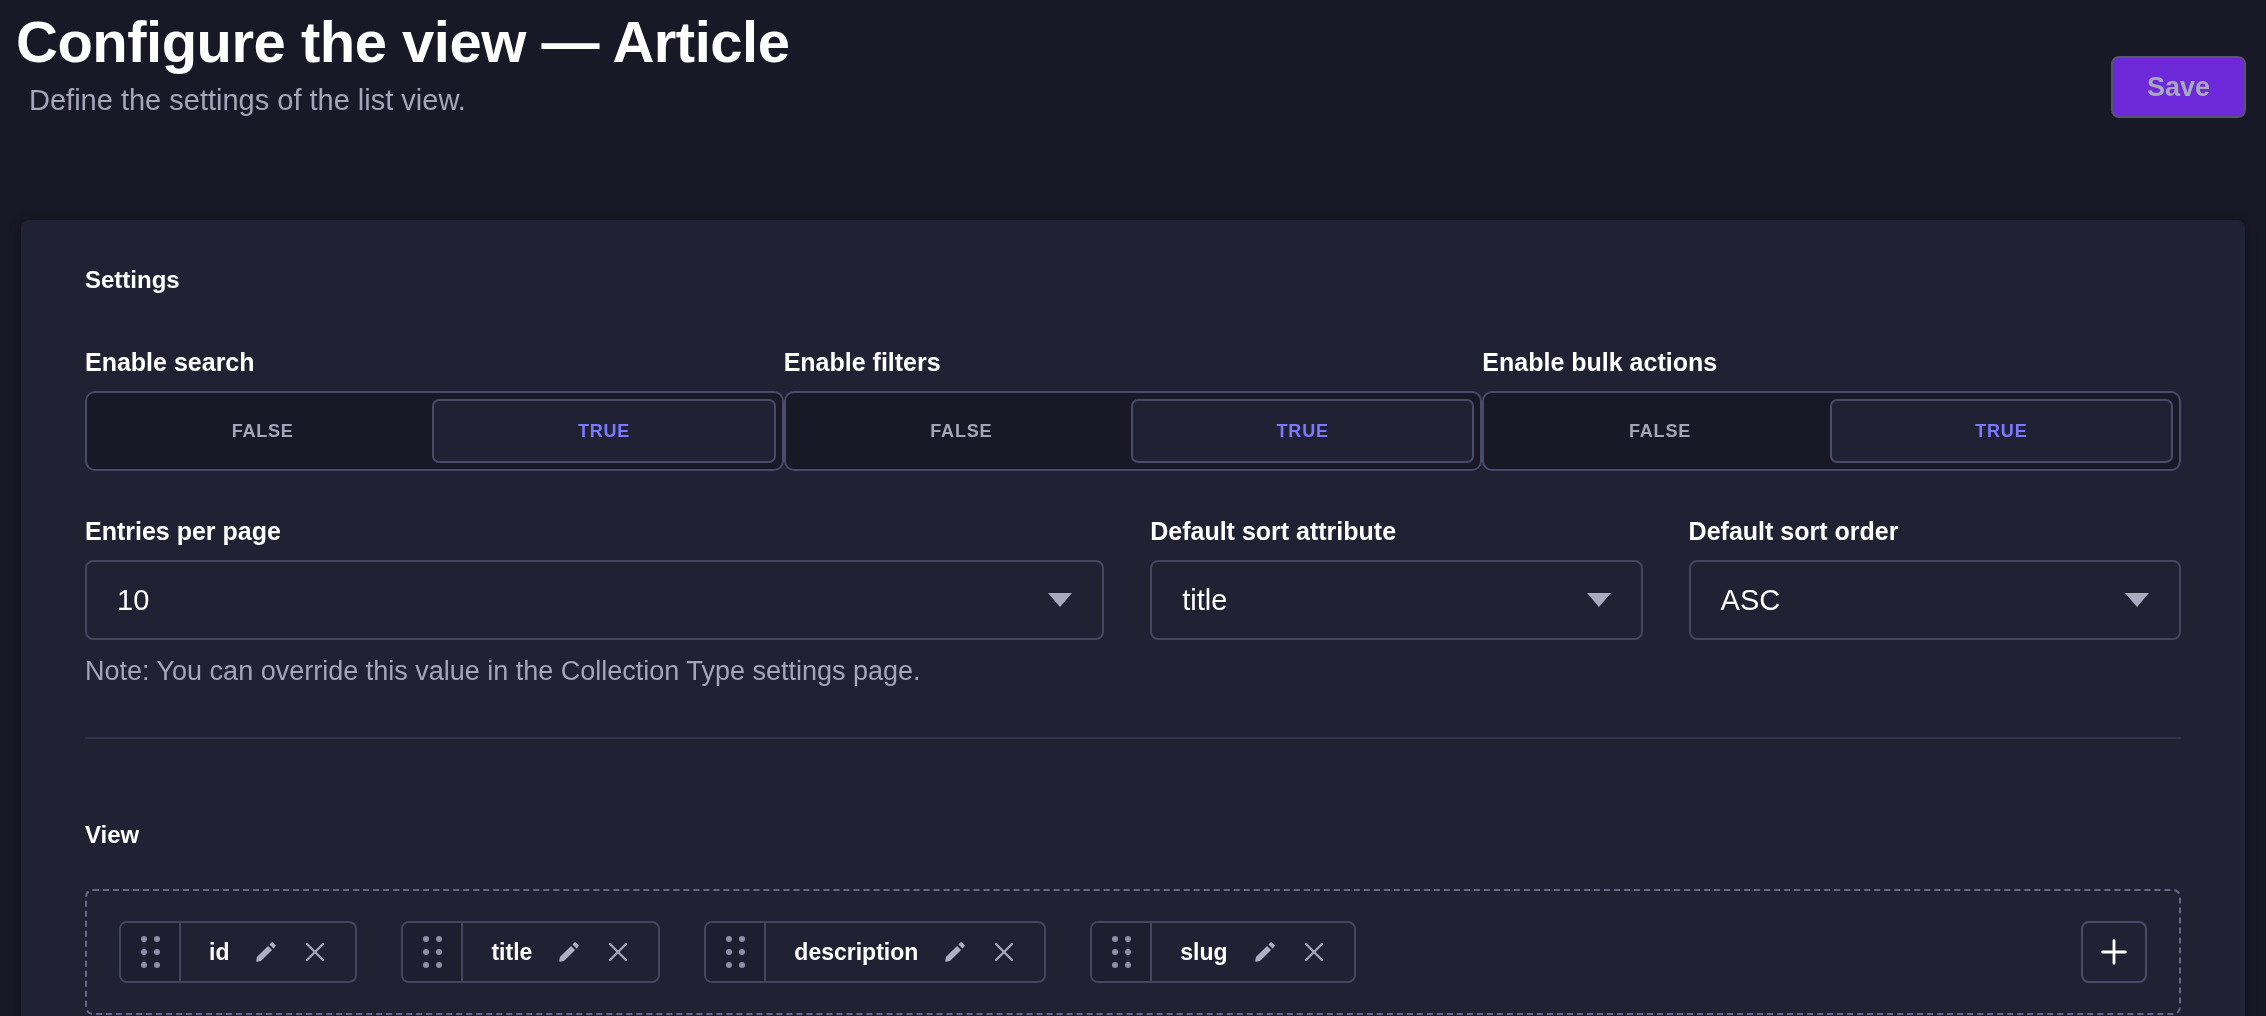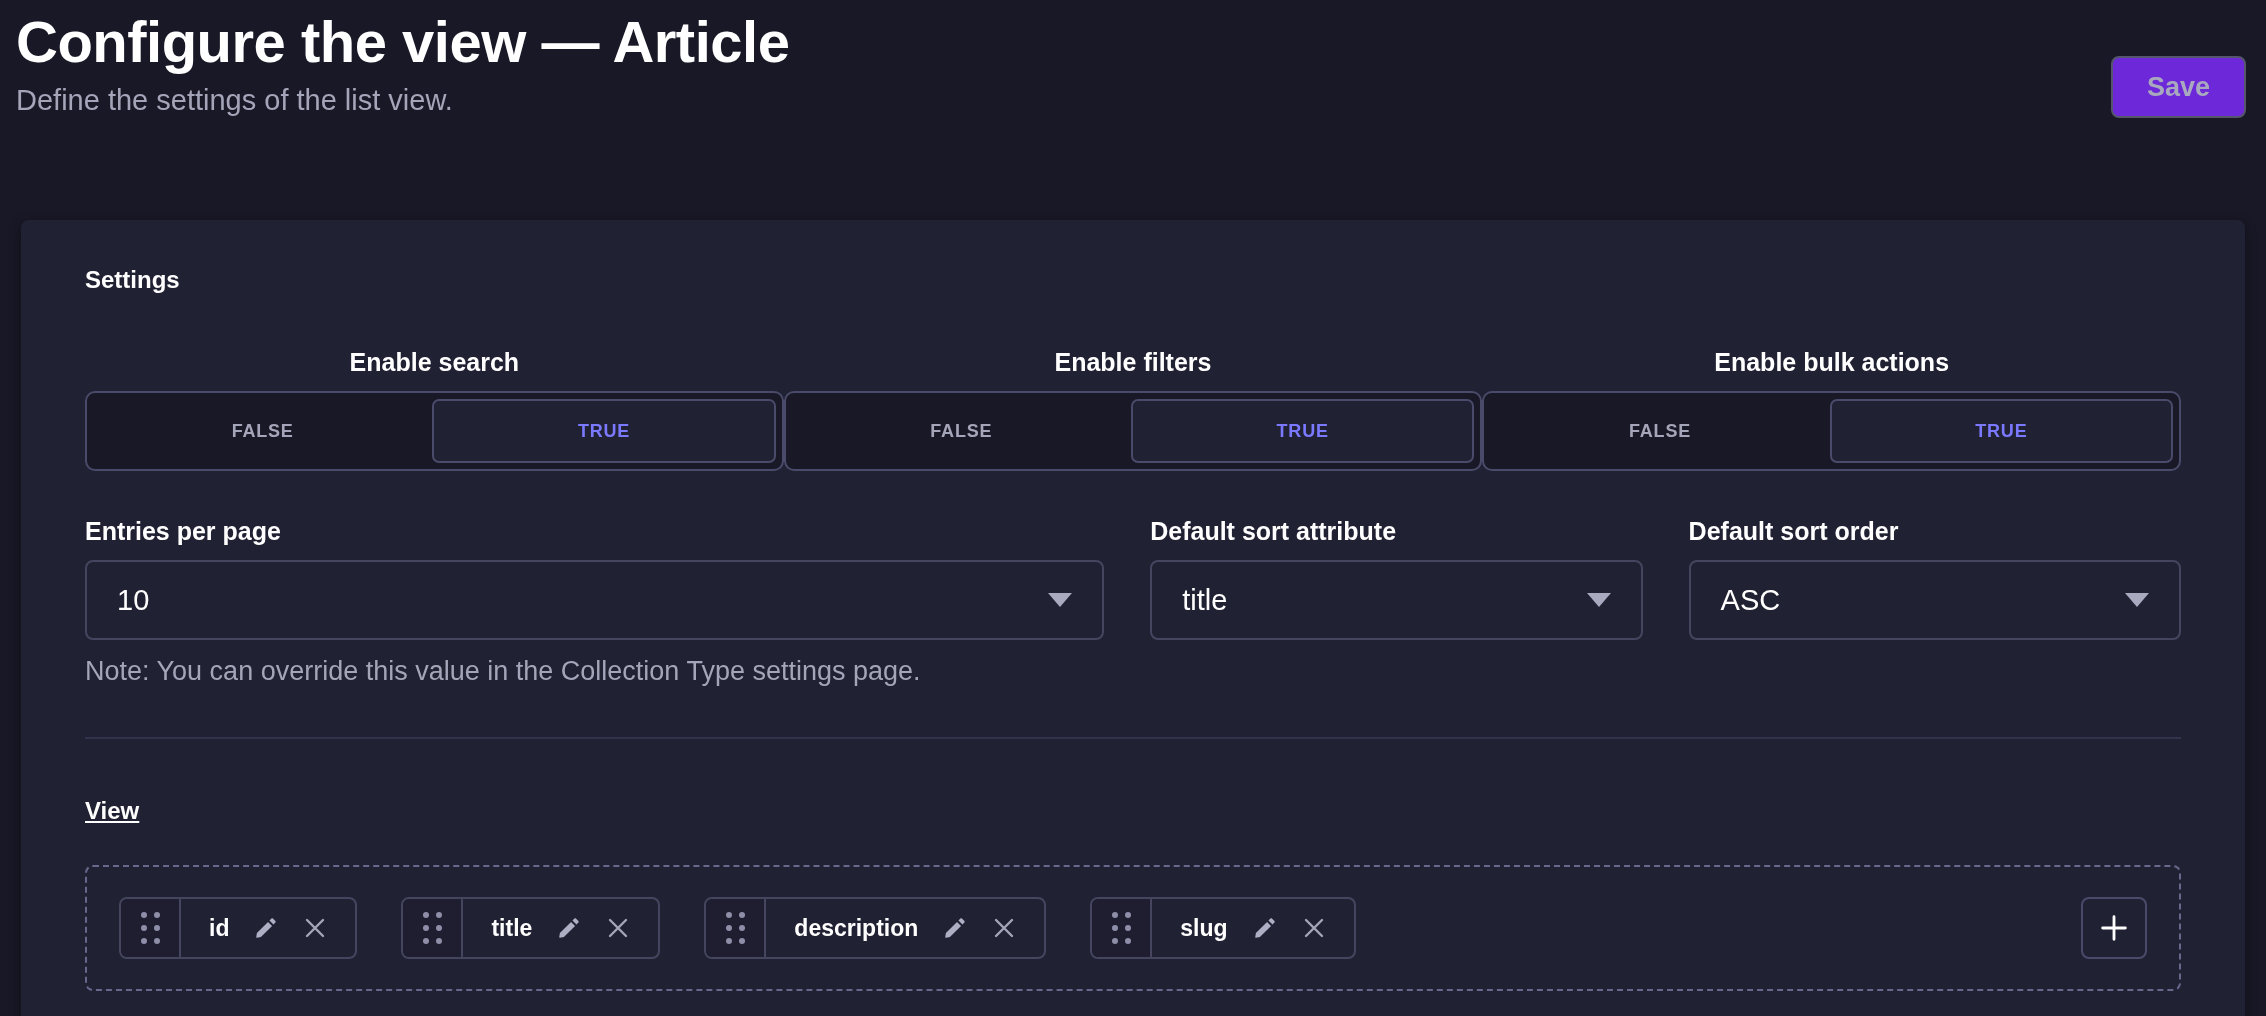--- a/index.html
+++ b/index.html
@@ -23,20 +23,21 @@
     font-weight: 700;
     line-height: 64px;
     letter-spacing: -0.5px;
     color: #ffffff;
   }
   .page-subtitle {
     margin-top: 8px;
     font-size: 29px;
     line-height: 36px;
     color: #a5a5ba;
+    margin-left: 13px;
   }
   .save-button {
     margin-top: 4px;
     height: 62px;
     padding: 0 34px;
     display: flex;
     align-items: center;
     justify-content: center;
     background: #6d28d9;
     border: 2px solid #55556e;
@@ -59,21 +60,20 @@
     font-size: 24px;
     font-weight: 600;
     color: #ffffff;
   }
 
   
   .toggles-row {
     margin-top: 54px;
     display: grid;
     grid-template-columns: repeat(3, 1fr);
-    text-align: center;
   }
   .selects-row {
     margin-top: 46px;
     display: grid;
     grid-template-columns: 2.07fr 1fr 1fr;
     column-gap: 46px;
   }
   .field-label {
     font-size: 25px;
     font-weight: 600;
@@ -137,21 +137,21 @@
   }
 
   
   .divider {
     margin-top: 50px;
     height: 2px;
     background: #32324d;
     border: none;
   }
 
-  .view-title { margin-top: 58px; text-decoration: underline; }
+  .view-title { margin-top: 82px; }
 
   
   .field-layout {
     margin-top: 40px;
     border: 2px dashed #68688c;
     border-radius: 8px;
     padding: 30px 32px;
     display: flex;
     align-items: center;
     gap: 44px;

